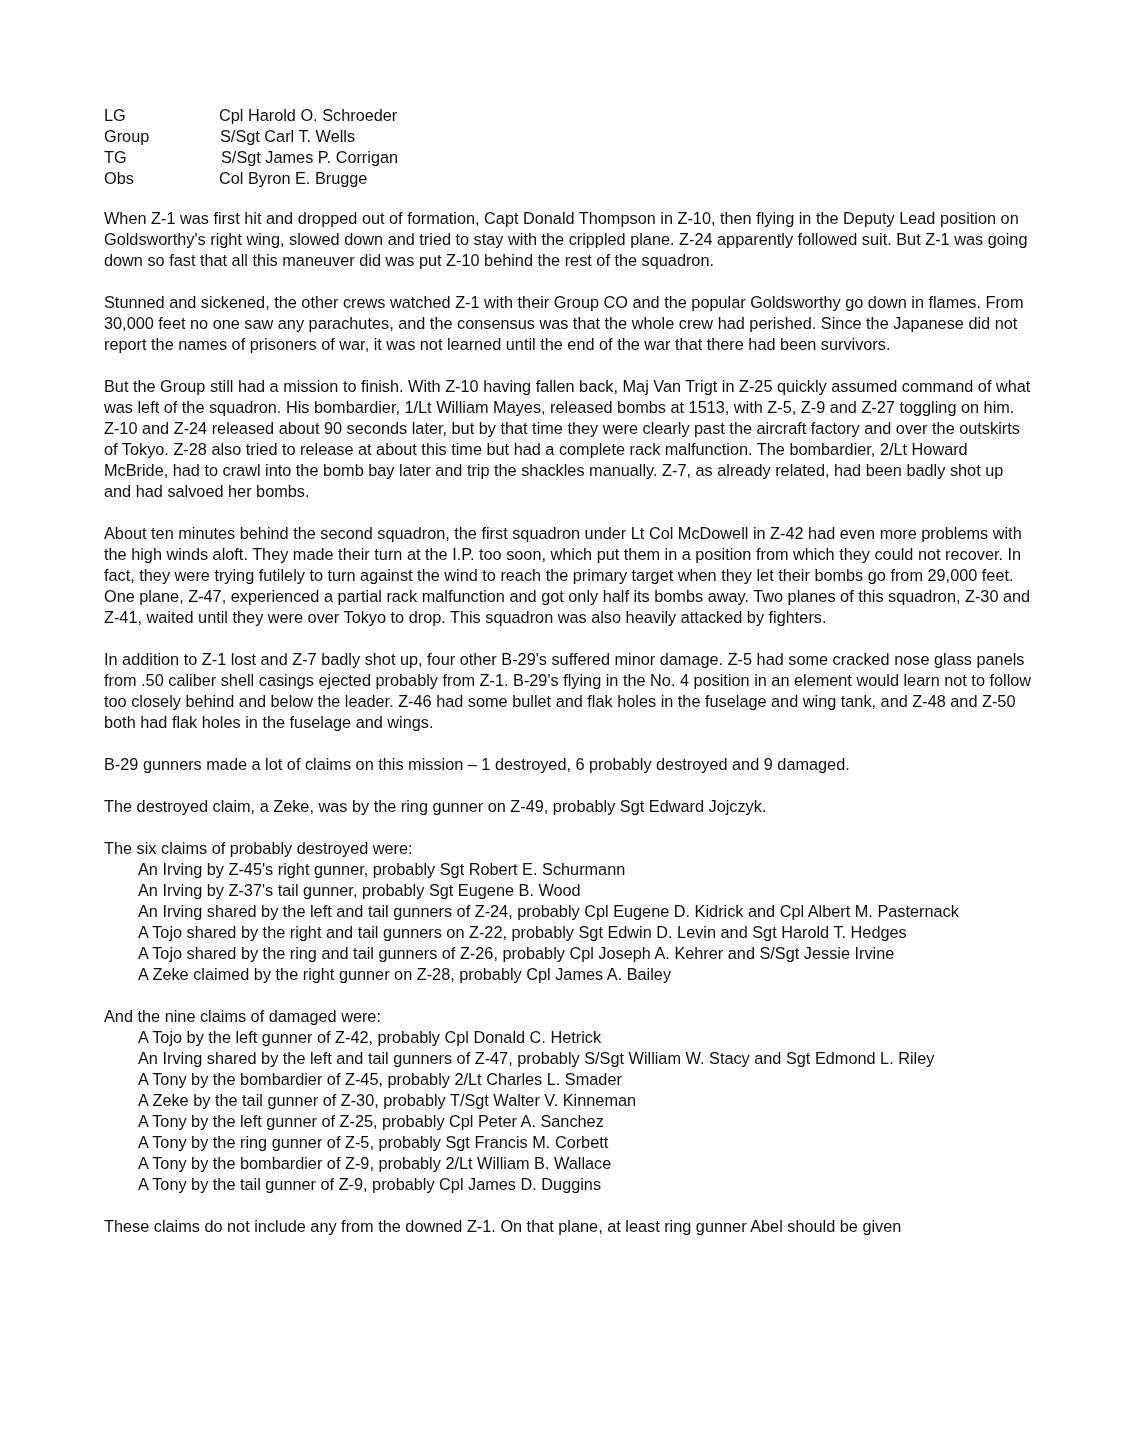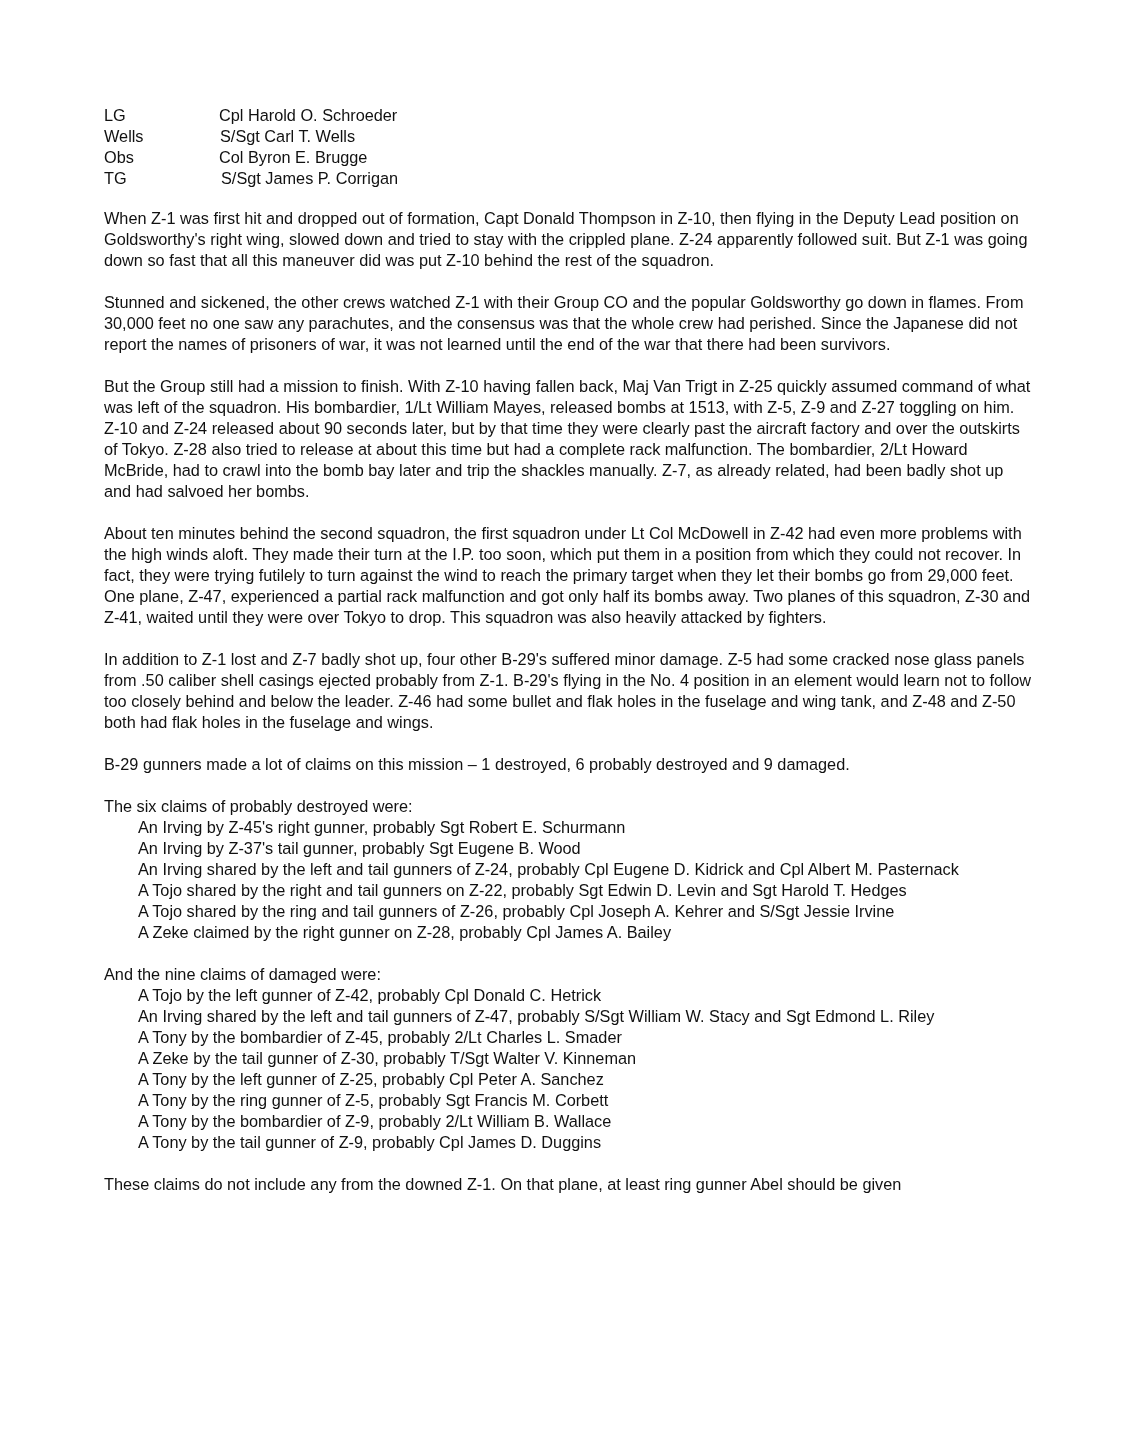--- a/index.html
+++ b/index.html
@@ -23,39 +23,40 @@
 <body>
 
 <div class="page">
 
   <div class="crew">
     <div class="crew-row">
       <span class="crew-role">LG</span>
       <span class="crew-name">Cpl Harold O. Schroeder</span>
     </div>
     <div class="crew-row">
-      <span class="crew-role">Wells</span>
+      <span class="crew-role">Group</span>
       <span class="crew-name" style="margin-left:1px">S/Sgt Carl T. Wells</span>
+    </div>
+    <div class="crew-row">
+      <span class="crew-role">TG</span>
+      <span class="crew-name" style="margin-left:2px">S/Sgt James P. Corrigan</span>
     </div>
     <div class="crew-row">
       <span class="crew-role">Obs</span>
       <span class="crew-name">Col Byron E. Brugge</span>
-    </div>
-    <div class="crew-row">
-      <span class="crew-role">TG</span>
-      <span class="crew-name" style="margin-left:2px">S/Sgt James P. Corrigan</span>
     </div>
   </div>
 
   <p>When Z-1 was first hit and dropped out of formation, Capt Donald Thompson in Z-10, then flying in the Deputy Lead position on Goldsworthy's right wing, slowed down and tried to stay with the crippled plane.  Z-24 apparently followed suit.  But Z-1 was going down so fast that all this maneuver did was put Z-10 behind the rest of the squadron.</p>
   <p>Stunned and sickened, the other crews watched Z-1 with their Group CO and the popular Goldsworthy go down in flames.  From 30,000 feet no one saw any parachutes, and the consensus was that the whole crew had perished.  Since the Japanese did not report the names of prisoners of war, it was not learned until the end of the war that there had been survivors.</p>
   <p>But the Group still had a mission to finish.  With Z-10 having fallen back, Maj Van Trigt in Z-25 quickly assumed command of what was left of the squadron.  His bombardier, 1/Lt William Mayes, released bombs at 1513, with Z-5, Z-9 and Z-27 toggling on him.  Z-10 and Z-24 released about 90 seconds later, but by that time they were clearly past the aircraft factory and over the outskirts of Tokyo.  Z-28 also tried to release at about this time but had a complete rack malfunction.  The bombardier, 2/Lt Howard McBride, had to crawl into the bomb bay later and trip the shackles manually.  Z-7, as already related, had been badly shot up and had salvoed her bombs.</p>
   <p>About ten minutes behind the second squadron, the first squadron under Lt Col McDowell in Z-42 had even more problems with the high winds aloft.  They made their turn at the I.P. too soon, which put them in a position from which they could not recover.  In fact, they were trying futilely to turn against the wind to reach the primary target when they let their bombs go from 29,000 feet.  One plane, Z-47, experienced a partial rack malfunction and got only half its bombs away.  Two planes of this squadron, Z-30 and Z-41, waited until they were over Tokyo to drop.  This squadron was also heavily attacked by fighters.</p>
   <p>In addition to Z-1 lost and Z-7 badly shot up, four other B-29's suffered minor damage.  Z-5 had some cracked nose glass panels from .50 caliber shell casings ejected probably from Z-1.  B-29's flying in the No. 4 position in an element would learn not to follow too closely behind and below the leader.  Z-46 had some bullet and flak holes in the fuselage and wing tank, and Z-48 and Z-50 both had flak holes in the fuselage and wings.</p>
   <p>B-29 gunners made a lot of claims on this mission – 1 destroyed, 6 probably destroyed and 9 damaged.</p>
+  <p>The destroyed claim, a Zeke, was by the ring gunner on Z-49, probably Sgt Edward Jojczyk.</p>
 
   <div class="list">
     <div class="list-head">The six claims of probably destroyed were:</div>
     <div class="list-item">An Irving by Z-45's right gunner, probably Sgt Robert E. Schurmann</div>
     <div class="list-item">An Irving by Z-37's tail gunner, probably Sgt Eugene B. Wood</div>
     <div class="list-item">An Irving shared by the left and tail gunners of Z-24, probably Cpl Eugene D. Kidrick and Cpl Albert M. Pasternack</div>
     <div class="list-item">A Tojo shared by the right and tail gunners on Z-22, probably Sgt Edwin D. Levin and Sgt Harold T. Hedges</div>
     <div class="list-item">A Tojo shared by the ring and tail gunners of Z-26, probably Cpl Joseph A. Kehrer and S/Sgt Jessie Irvine</div>
     <div class="list-item">A Zeke claimed by the right gunner on Z-28, probably Cpl James A. Bailey</div>
   </div>

